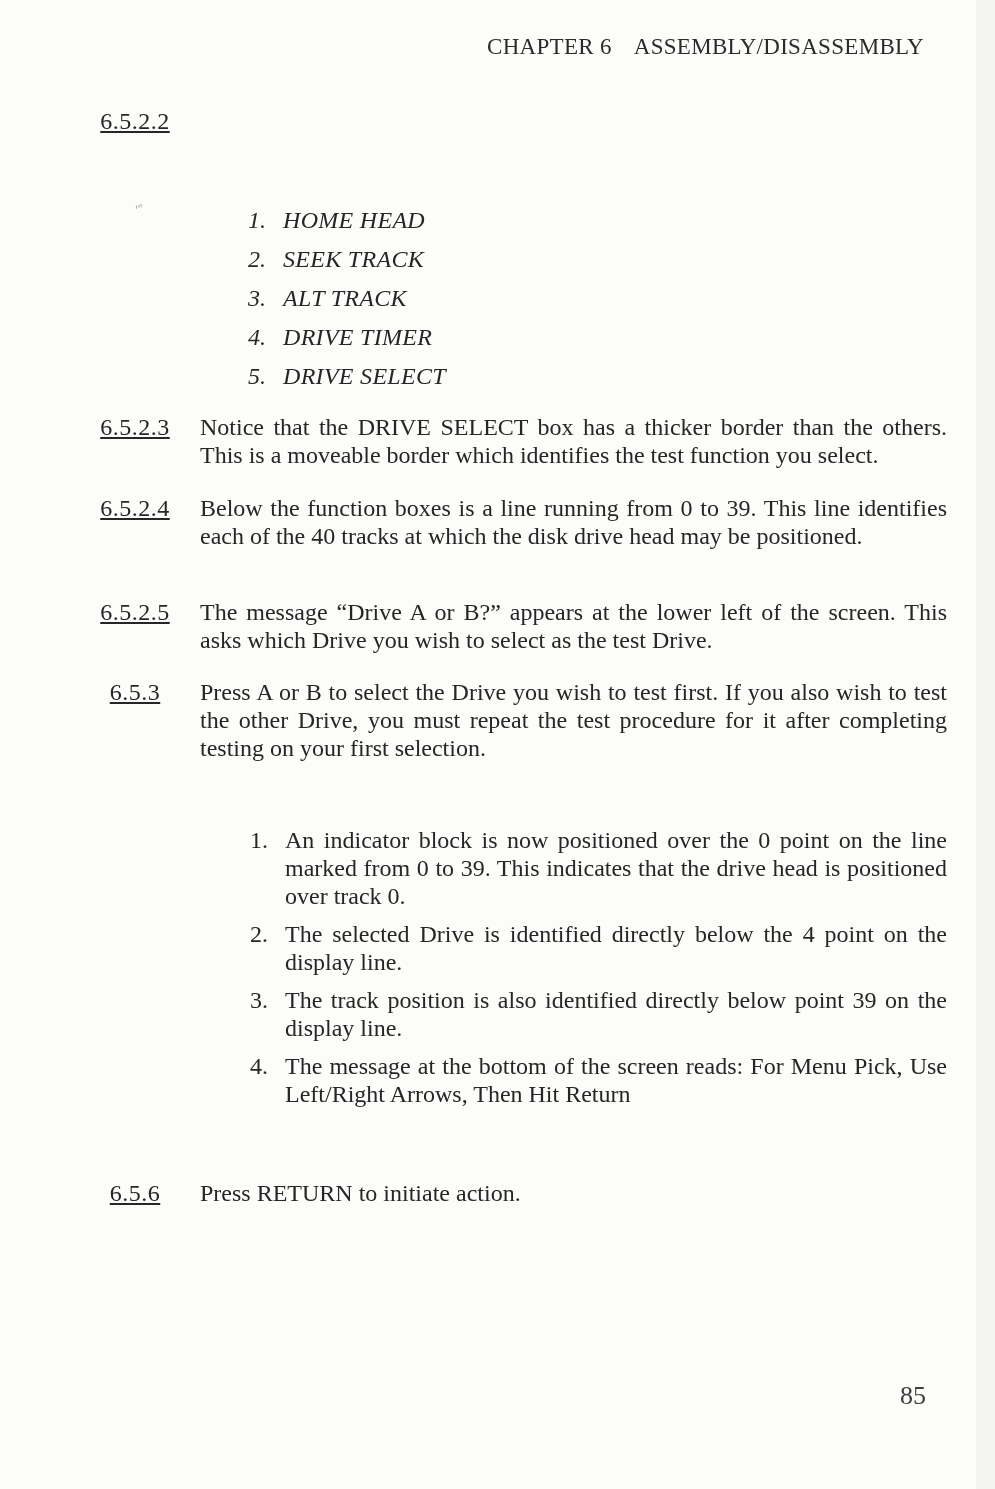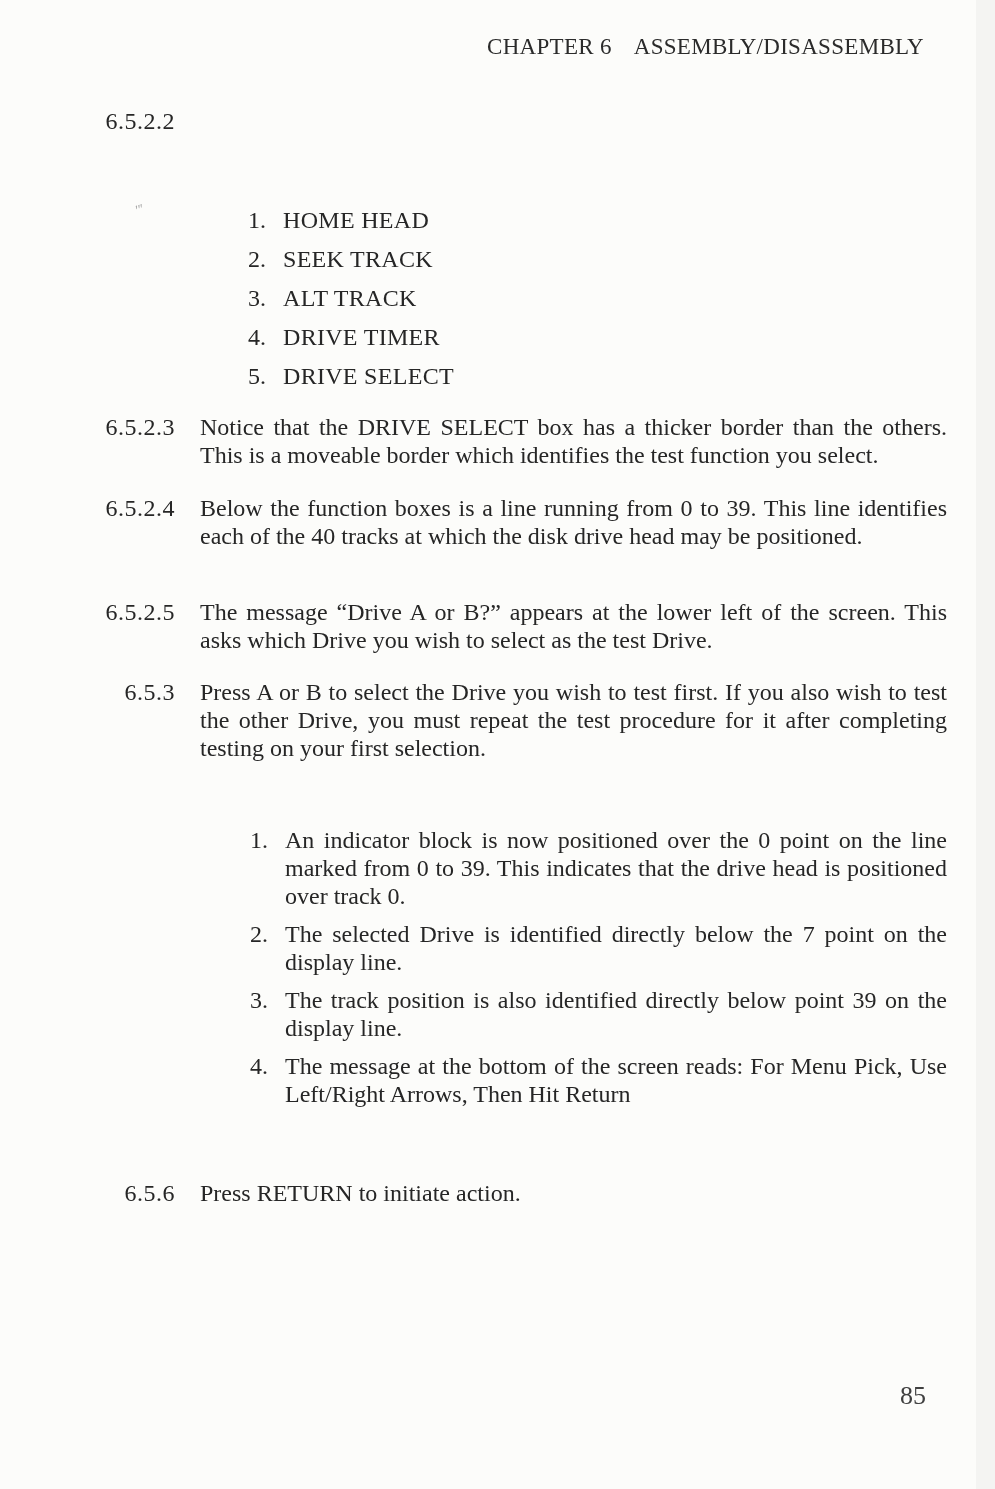--- a/index.html
+++ b/index.html
@@ -18,30 +18,31 @@
   .header {
     position: absolute; top: 33px; right: 52px;
     font-size: 23px; line-height: 28px;
     color: #2b2b2b; letter-spacing: 0.3px;
     white-space: nowrap;
   }
   .hgap { display: inline-block; width: 22px; }
   .section { position: absolute; left: 0; width: 995px; }
   .num {
     position: absolute; left: 95px; width: 80px;
-    text-align: right; font-size: 24px; line-height: 28px;
+    text-align: center; font-size: 24px; line-height: 28px;
     letter-spacing: 0.5px;
+    text-decoration: underline;
   }
   .body {
     margin-left: 200px; width: 747px;
     font-size: 24px; line-height: 28px;
     text-align: justify;
   }
   .tests { position: absolute; left: 248px; }
-  .t-item { font-size: 24px; line-height: 28px; margin-bottom: 11px; white-space: nowrap; }
+  .t-item { font-size: 24px; line-height: 28px; margin-bottom: 11px; white-space: nowrap; font-style: italic; }
   .t-num { display: inline-block; width: 35px; }
   .t-label { letter-spacing: 0.3px; }
   .changes { position: absolute; left: 250px; width: 697px; }
   .c-item { display: flex; margin-bottom: 10px; }
   .c-num { width: 35px; flex: none; font-size: 24px; line-height: 28px; }
   .c-text { width: 662px; font-size: 24px; line-height: 28px; text-align: justify; }
   .pageno {
     position: absolute; top: 1381px; right: 50px;
     font-size: 26px; line-height: 30px; color: #404040;
   }
@@ -111,21 +112,21 @@
   </div>
 
 
   <div class="changes" style="top:826px">
     <div class="c-item">
       <span class="c-num">1.</span>
       <div class="c-text">An indicator block is now positioned over the 0 point on the line marked from 0 to 39. This indicates that the drive head is positioned over track 0.</div>
     </div>
     <div class="c-item">
       <span class="c-num">2.</span>
-      <div class="c-text">The selected Drive is identified directly below the 7 point on the display line.</div>
+      <div class="c-text">The selected Drive is identified directly below the 4 point on the display line.</div>
     </div>
     <div class="c-item">
       <span class="c-num">3.</span>
       <div class="c-text">The track position is also identified directly below point 39 on the display line.</div>
     </div>
     <div class="c-item">
       <span class="c-num">4.</span>
       <div class="c-text">The message at the bottom of the screen reads: For Menu Pick, Use Left/Right Arrows, Then Hit Return</div>
     </div>
   </div>

